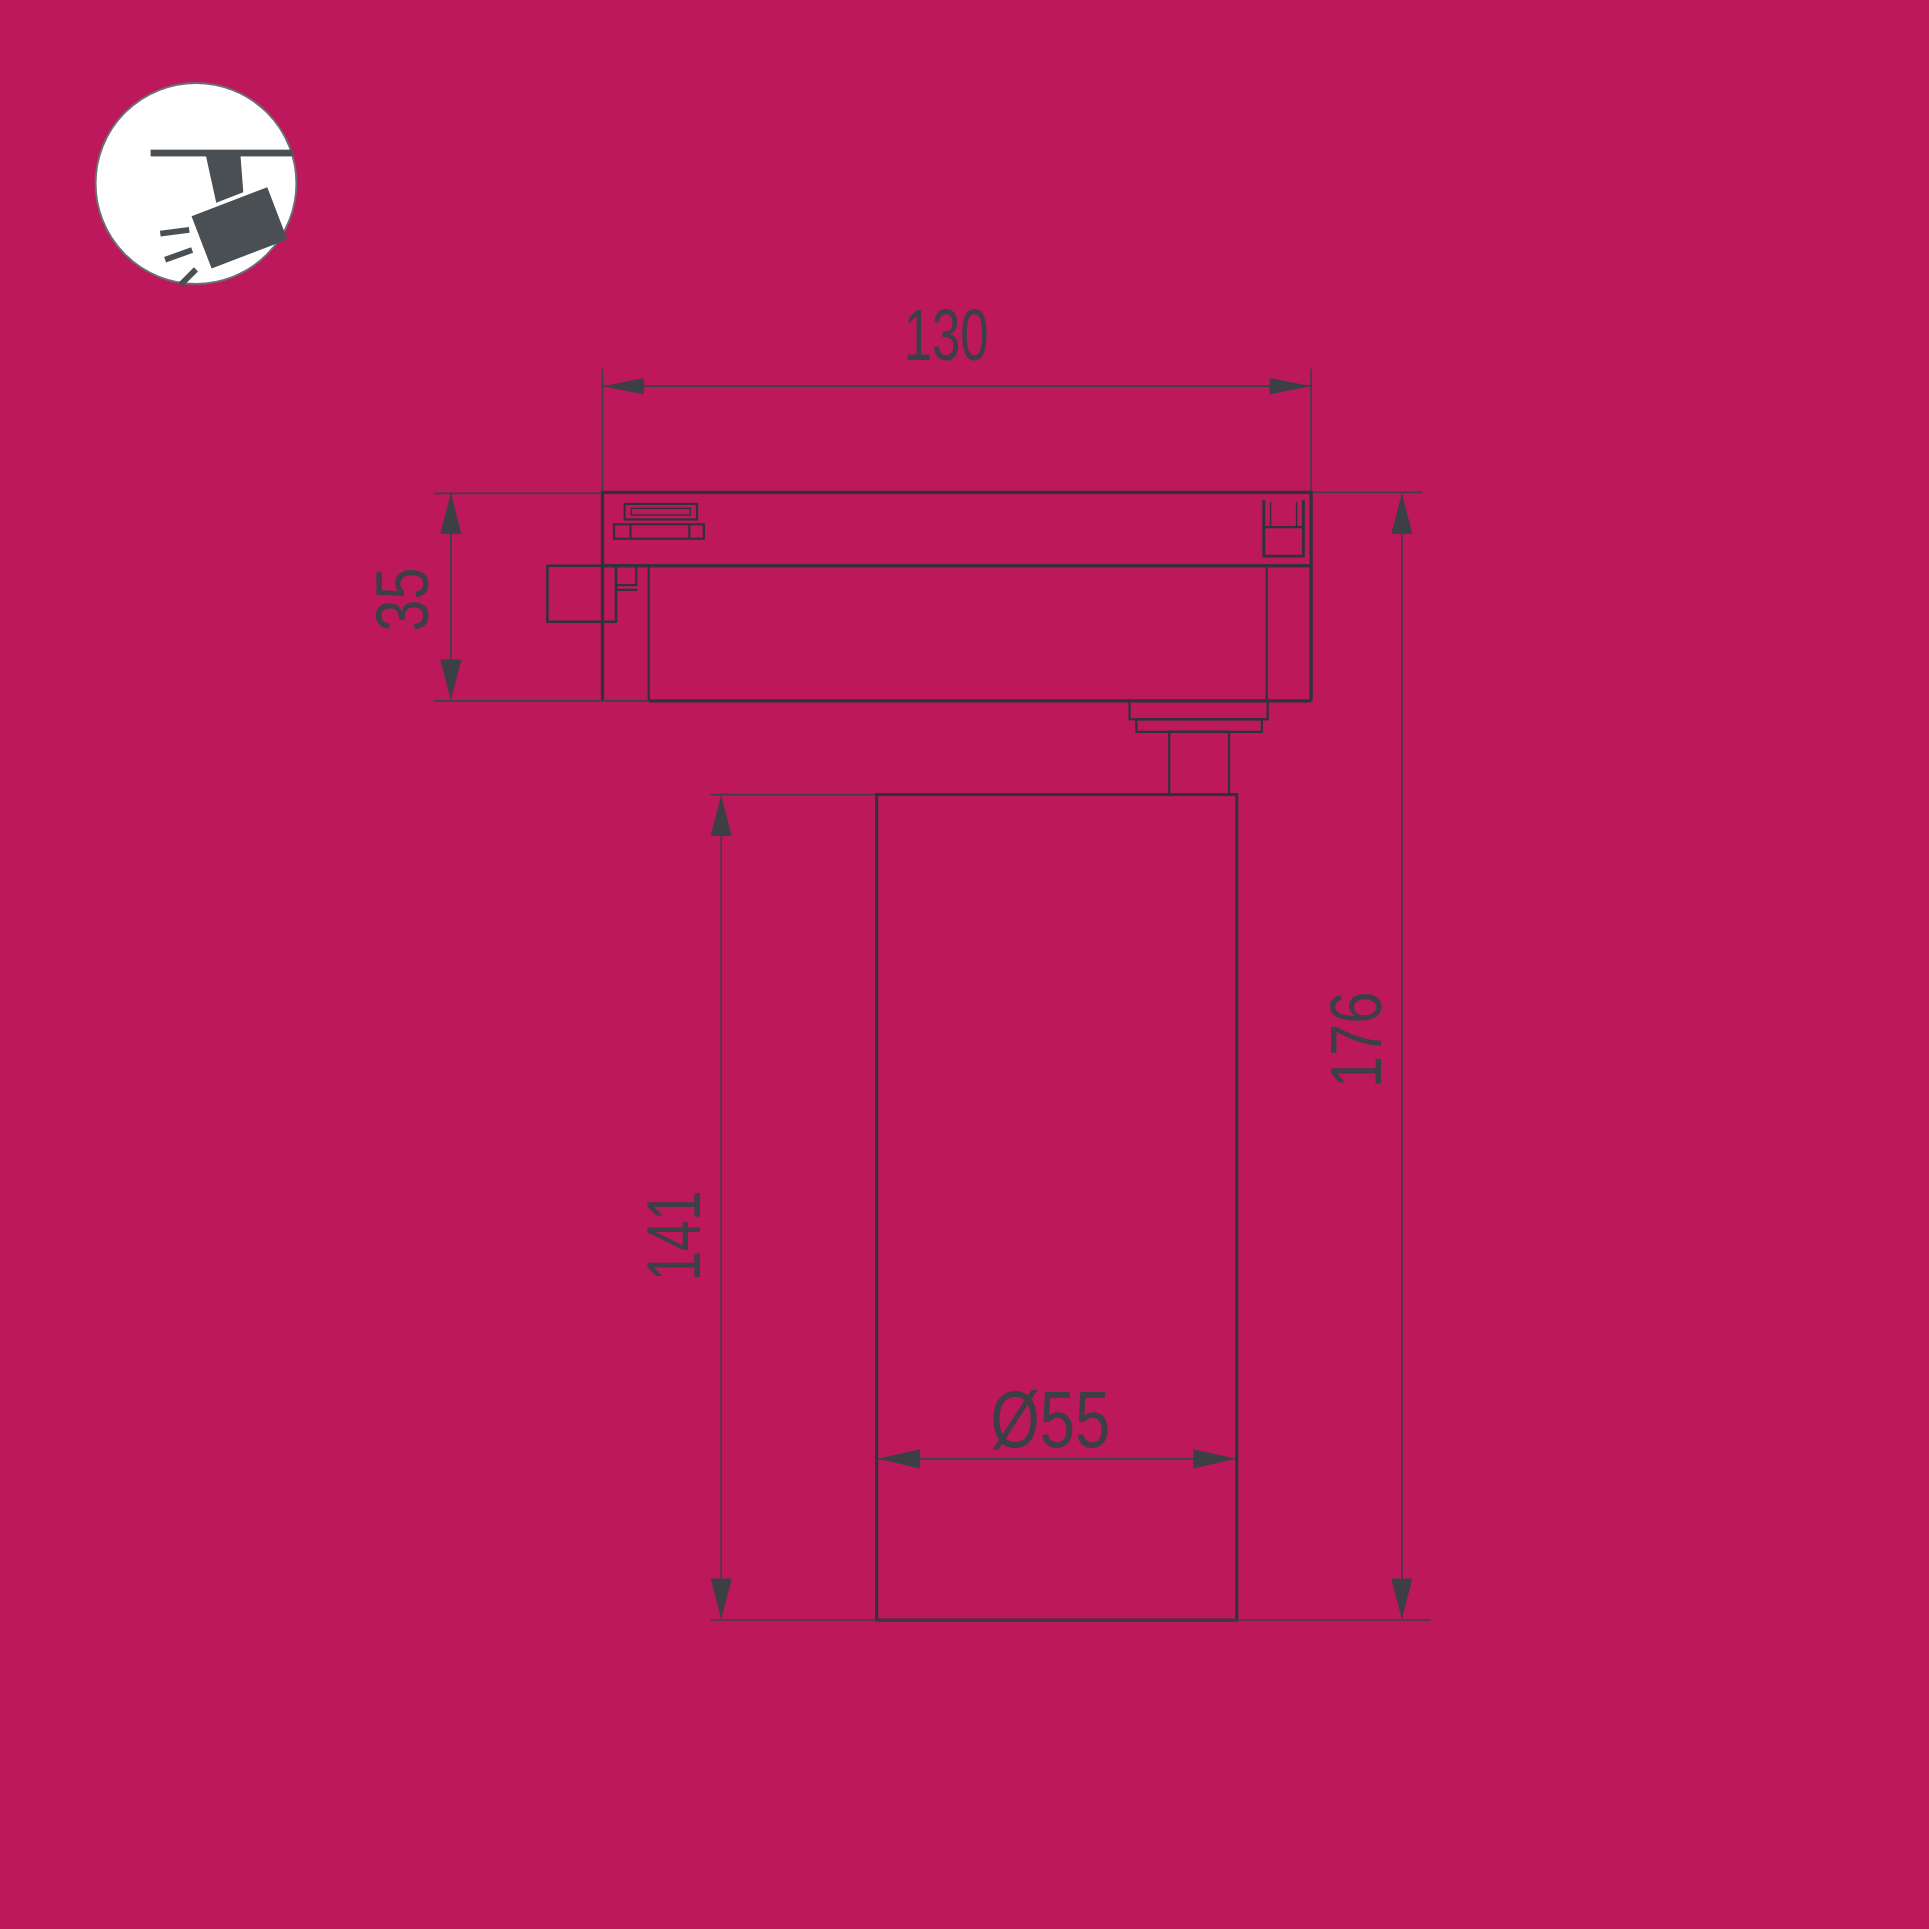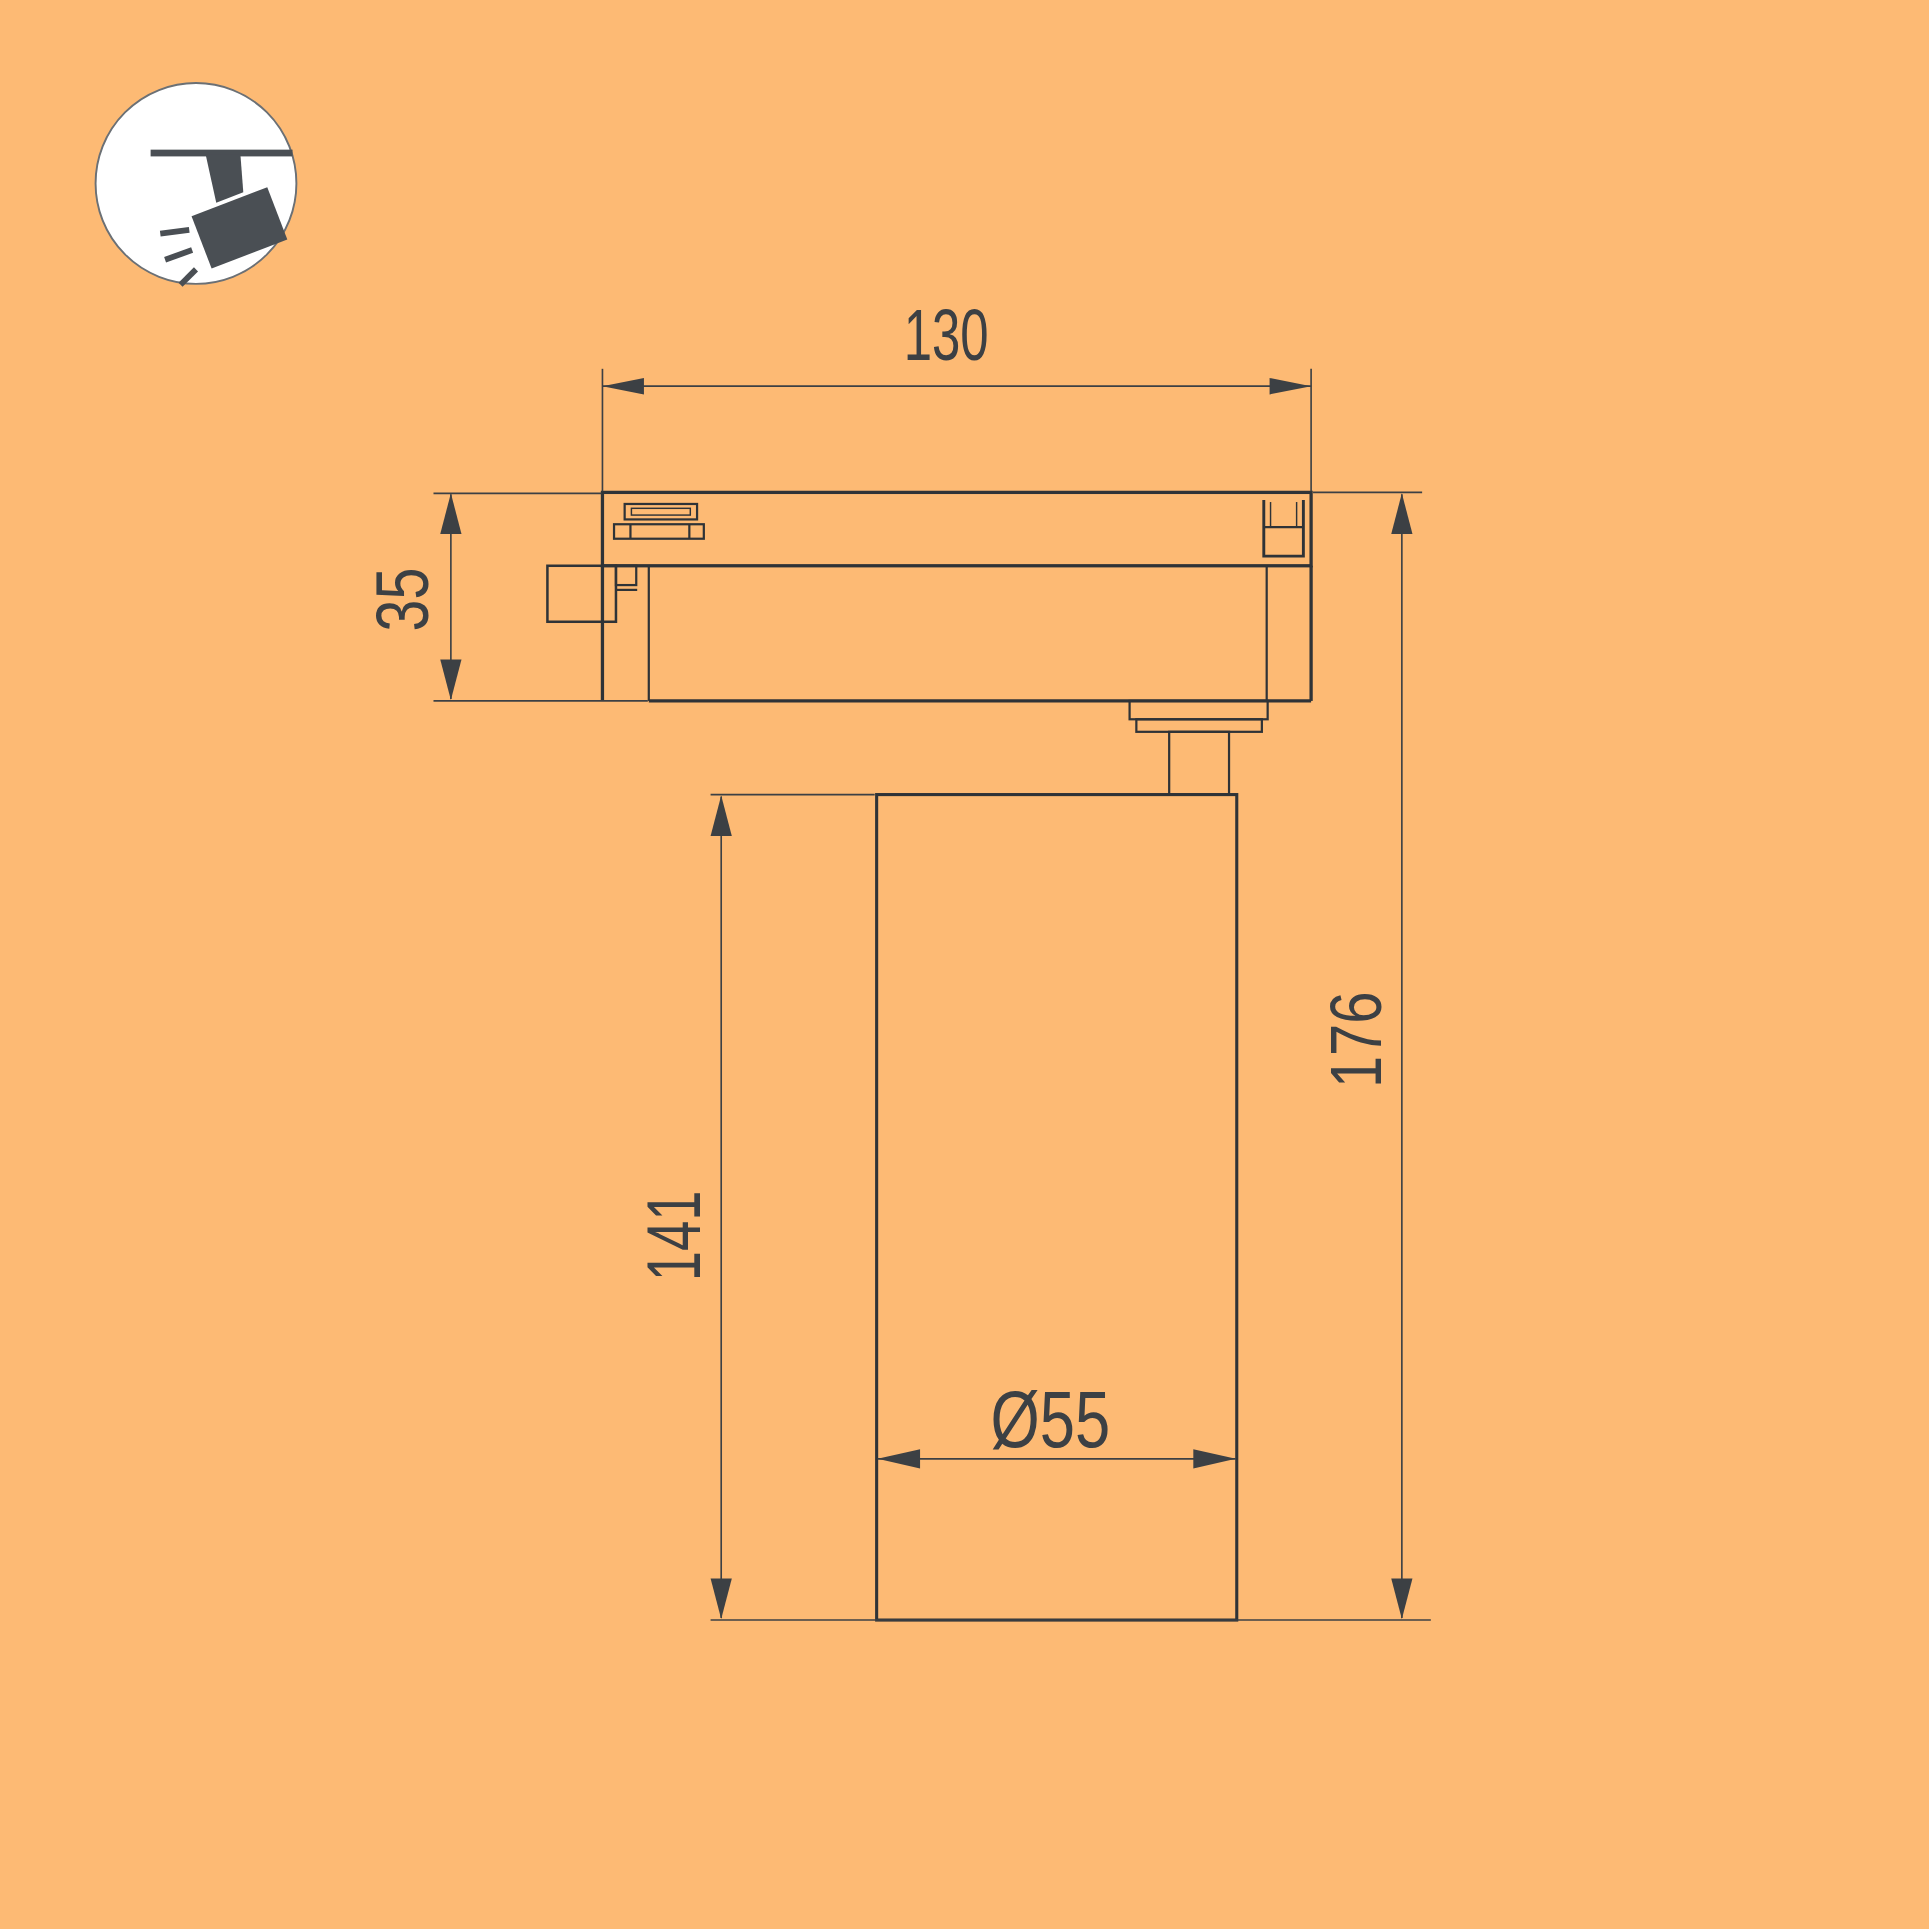--- a/index.html
+++ b/index.html
@@ -1,16 +1,16 @@
 <!DOCTYPE html>
 <html><head>
 <meta charset="utf-8">
 <style>
   html,body{margin:0;padding:0;background:#ffffff;}
-  .canvas{position:relative;width:1929px;height:1929px;background:#fdba74;overflow:hidden;}
+  .canvas{position:relative;width:1929px;height:1929px;background:#be185d;overflow:hidden;}
   svg{display:block;}
   svg text{font-family:"Liberation Sans","DejaVu Sans",sans-serif;fill:#3c4044;}
   .part{stroke:#2f3337;fill:none;}
   .thick{stroke-width:3.4;}
   .med{stroke-width:2.3;}
   .fine{stroke-width:1.5;}
   .dim{stroke:#3c4044;stroke-width:1.7;fill:none;}
   .arrow{fill:#3c4044;stroke:none;}
   .icon-fill{fill:#4a4f54;stroke:none;}
   .icon-ray{stroke:#4a4f54;stroke-width:6;fill:none;}

